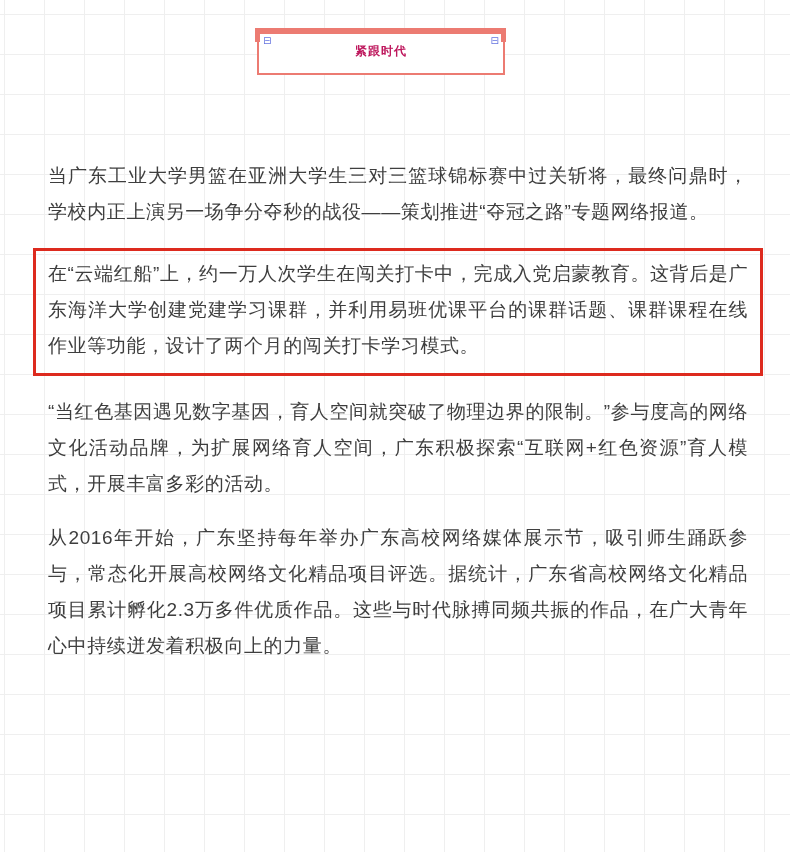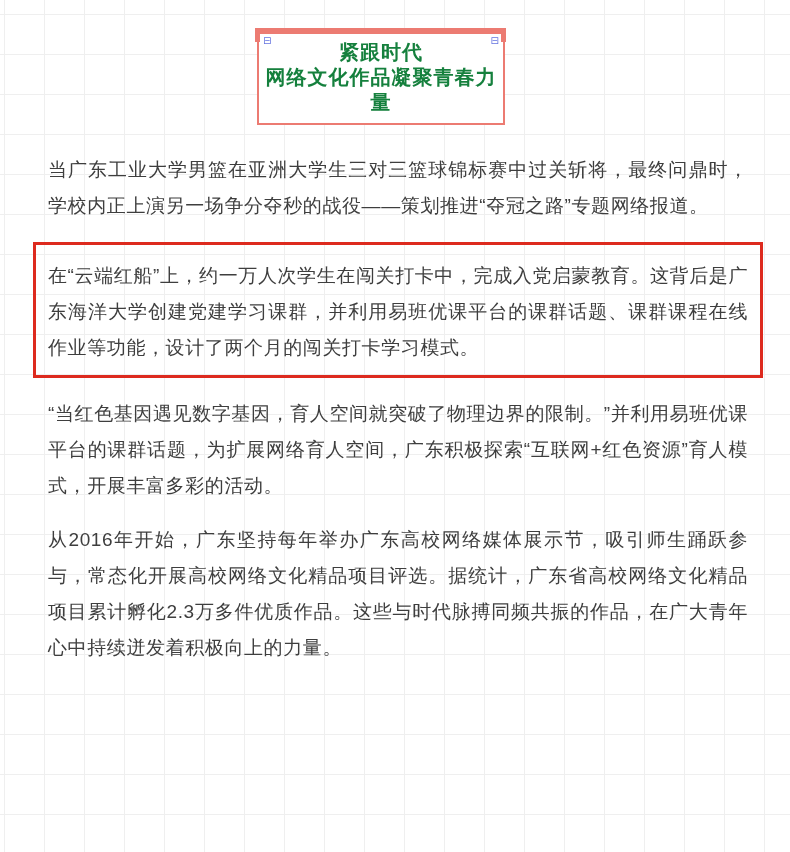--- a/index.html
+++ b/index.html
@@ -41,25 +41,26 @@
     content: "";
     position: absolute;
     top: -6px;
     width: 5px;
     height: 14px;
     background: #ec7b72;
   }
   .title-card::before { left: -4px; }
   .title-card::after { right: -3px; }
   .title-line {
-    font-size: 20px;
+    font-size: 12px;
     font-weight: bold;
-    color: #15803d;
+    color: #be185d;
     line-height: 25px;
     letter-spacing: 1px;
+    font-family: Liberation Mono, monospace;
   }
   .anchor {
     position: absolute;
     top: 2px;
     font-size: 10px;
     line-height: 10px;
     color: #6674e0;
     font-weight: normal;
   }
   .anchor.left  { left: 4px; }
@@ -74,42 +75,41 @@
     box-sizing: border-box;
   }
   .content p {
     margin: 18px 0;
     font-size: 19px;
     line-height: 36px;
     letter-spacing: 0.6px;
     color: #3e3e3e;
     text-align: justify;
   }
-  .content p.first { margin-top: 24px; }
+  .content p.first { margin-top: 30px; }
   .hl-box {
     border: 3px solid #dd2a1e;
     margin: 14px -15px;
-    padding: 13px 12px 9px 12px;
+    padding: 5px 12px 9px 12px;
   }
   .hl-box p { margin: 0; }
 </style>
 </head>
 <body>
 
 <div class="page">
 
   <div class="title-card">
     <span class="anchor left">⊟</span>
     <span class="anchor right">⊟</span>
     <div class="title-line">紧跟时代</div>
-    <div class="title-line">网络文化作品凝聚青春力量</div>
   </div>
 
   <div class="content">
     <p class="first">当广东工业大学男篮在亚洲大学生三对三篮球锦标赛中过关斩将，最终问鼎时，学校内正上演另一场争分夺秒的战役——策划推进“夺冠之路”专题网络报道。</p>
     <div class="hl-box">
       <p>在“云端红船”上，约一万人次学生在闯关打卡中，完成入党启蒙教育。这背后是广东海洋大学创建党建学习课群，并利用易班优课平台的课群话题、课群课程在线作业等功能，设计了两个月的闯关打卡学习模式。</p>
     </div>
-    <p>“当红色基因遇见数字基因，育人空间就突破了物理边界的限制。”并利用易班优课平台的课群话题，为扩展网络育人空间，广东积极探索“互联网+红色资源”育人模式，开展丰富多彩的活动。</p>
+    <p>“当红色基因遇见数字基因，育人空间就突破了物理边界的限制。”参与度高的网络文化活动品牌，为扩展网络育人空间，广东积极探索“互联网+红色资源”育人模式，开展丰富多彩的活动。</p>
     <p>从2016年开始，广东坚持每年举办广东高校网络媒体展示节，吸引师生踊跃参与，常态化开展高校网络文化精品项目评选。据统计，广东省高校网络文化精品项目累计孵化2.3万多件优质作品。这些与时代脉搏同频共振的作品，在广大青年心中持续迸发着积极向上的力量。</p>
   </div>
 
 </div>
 
 </body></html>

